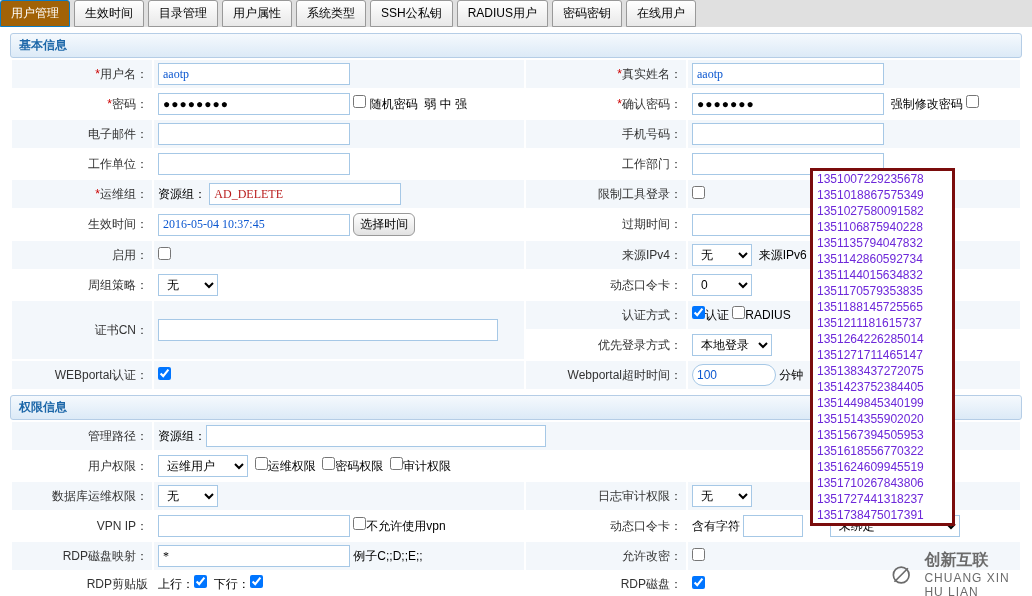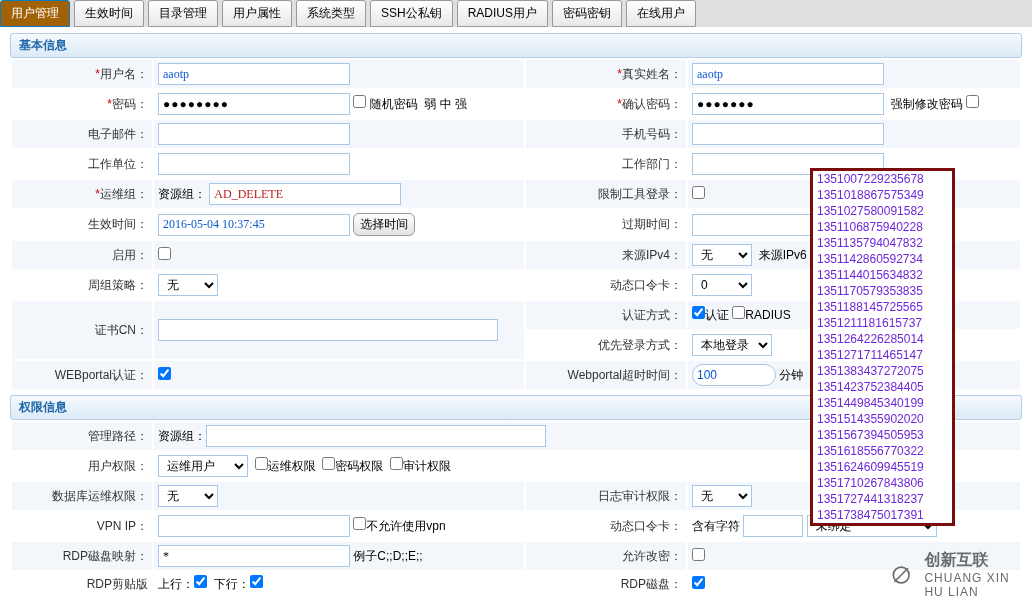--- a/index.html
+++ b/index.html
@@ -167,21 +167,21 @@
     </tr>
     <tr>
       <td class="label"><span>VPN IP：</span></td>
       <td><input class="w180" type="text" style="">
         <input type="checkbox" style=""><span>不允许使用vpn</span>
       </td>
       <td class="label"><span>动态口令卡：</span></td>
       <td>
         <span>含有字符</span>
         <input style="width: 60px;" type="text">
-        <select style="width:130px;"><option>未绑定</option></select>
+        <select style="width:130px;margin-left:23px;"><option>未绑定</option></select>
       </td>
     </tr>
     <tr>
       <td class="label"><span>RDP磁盘映射：</span></td>
       <td><input class="w180" type="text" value="*" style="">
         <span>例子C;;D;;E;;</span>
       </td>
       <td class="label"><span>允许改密：</span></td>
       <td><input type="checkbox" style=""></td>
     </tr>

